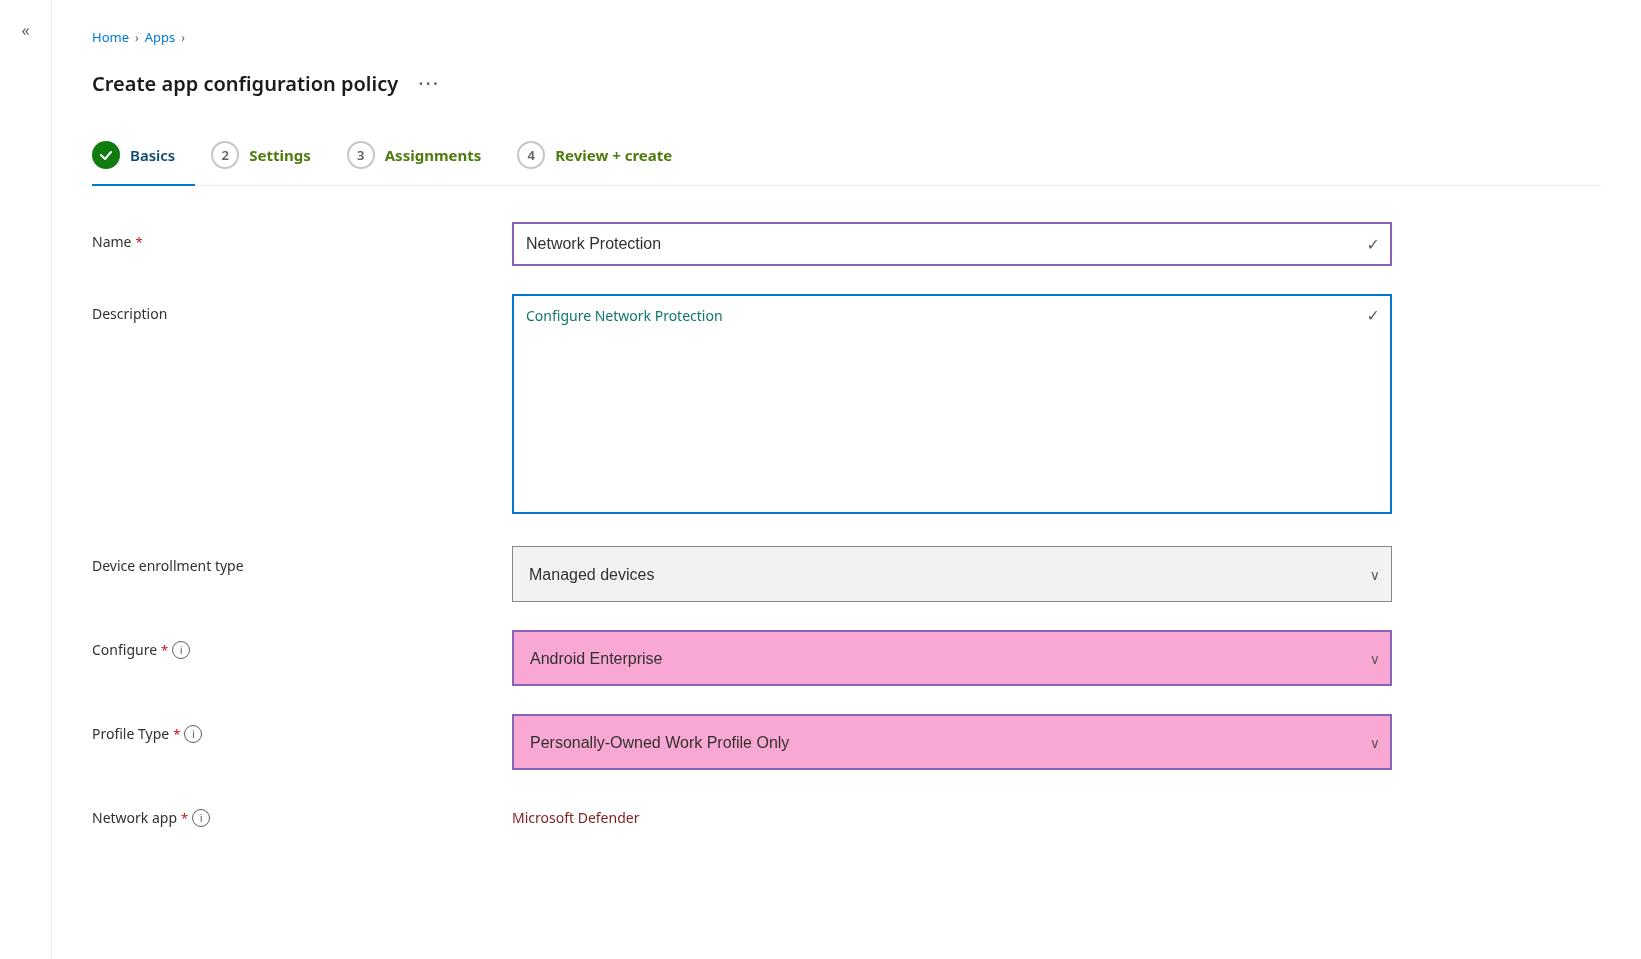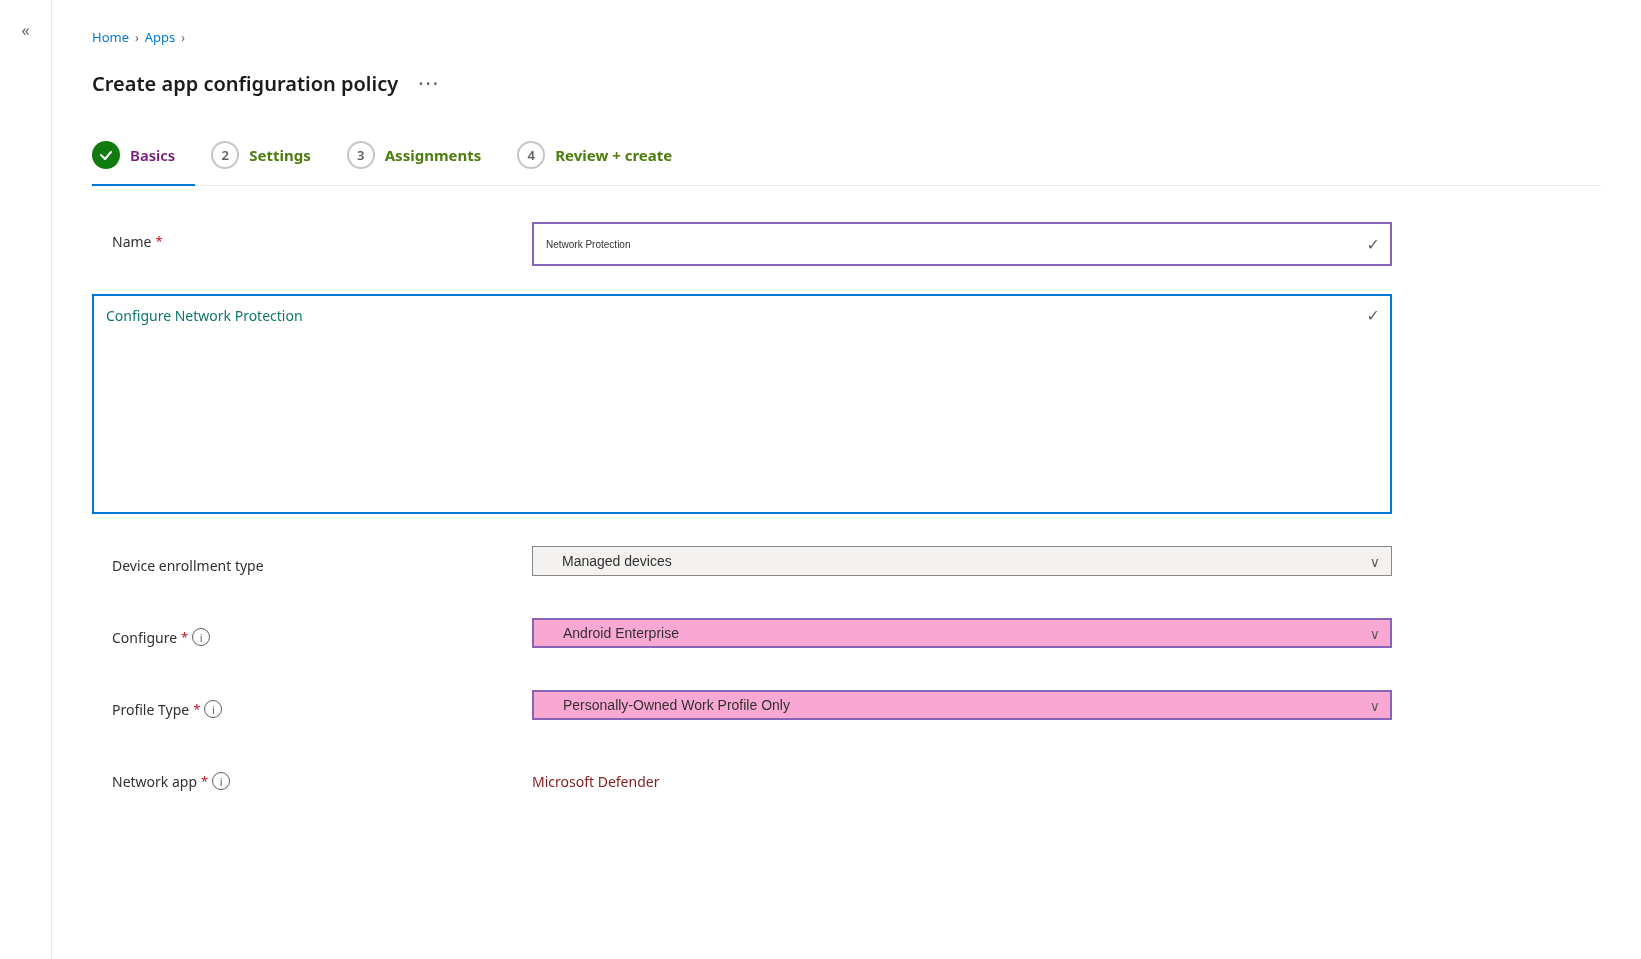--- a/index.html
+++ b/index.html
@@ -123,42 +123,42 @@
       color: #605e5c;
       background: #fff;
     }
     .step-label {
       font-size: 15px;
       font-weight: 700;
       color: #4d7c0f;
     }
     .step.active .step-label {
       font-weight: 600;
-      color: #701a75;
+      color: #0c4a6e;
       border-bottom: none;
     }
     
     .form-section {
       max-width: 1300px;
     }
     .form-row {
       display: flex;
       align-items: flex-start;
       margin-bottom: 28px;
       min-height: 44px;
     }
     .form-label {
       width: 420px;
       flex-shrink: 0;
       padding-top: 10px;
       font-size: 14px;
       color: #323130;
       display: flex;
+      align-items: center;
       gap: 4px;
-      margin-left: 20px;
     }
     .required-star {
       color: #c50f1f;
       font-size: 13px;
     }
     .info-icon {
       width: 18px;
       height: 18px;
       border: 1.5px solid #605e5c;
       border-radius: 50%;
@@ -174,21 +174,21 @@
       flex: 1;
     }
     .input-with-check {
       position: relative;
     }
     .input-with-check input {
       width: 100%;
       height: 44px;
       border: 2px solid #8764b8;
       padding: 0 40px 0 12px;
-      font-size: 10px;
+      font-size: 16px;
       color: #323130;
       background: #fff;
       outline: none;
     }
     .input-check-icon {
       position: absolute;
       right: 12px;
       top: 50%;
       transform: translateY(-50%);
       color: #605e5c;
@@ -214,24 +214,24 @@
       right: 12px;
       top: 10px;
       color: #605e5c;
       font-size: 16px;
     }
     .dropdown-wrap {
       position: relative;
     }
     .dropdown-wrap select {
       width: 100%;
-      height: 30px;
+      height: 56px;
       border: 1px solid #8a8886;
-      padding: 0 40px 0 29px;
-      font-size: 14px;
+      padding: 0 40px 0 16px;
+      font-size: 16px;
       color: #323130;
       background: #f3f2f1;
       outline: none;
       appearance: none;
       cursor: pointer;
     }
     .dropdown-wrap.purple-border select {
       border: 2px solid #8764b8;
       background: #f9a8d4;
     }
@@ -312,20 +312,23 @@
         </div>
         <div class="form-control-wrap">
           <div class="input-with-check">
             <input type="text" value="Network Protection" style="">
             <span class="input-check-icon">✓</span>
           </div>
         </div>
       </div>
 
       <div class="form-row" style="align-items: flex-start;">
+        <div class="form-label">
+          <span>Description</span>
+        </div>
         <div class="form-control-wrap">
           <div class="textarea-wrap">
             <textarea style="">Configure Network Protection</textarea>
             <span class="textarea-check-icon">✓</span>
           </div>
         </div>
       </div>
 
       <div class="form-row">
         <div class="form-label">

